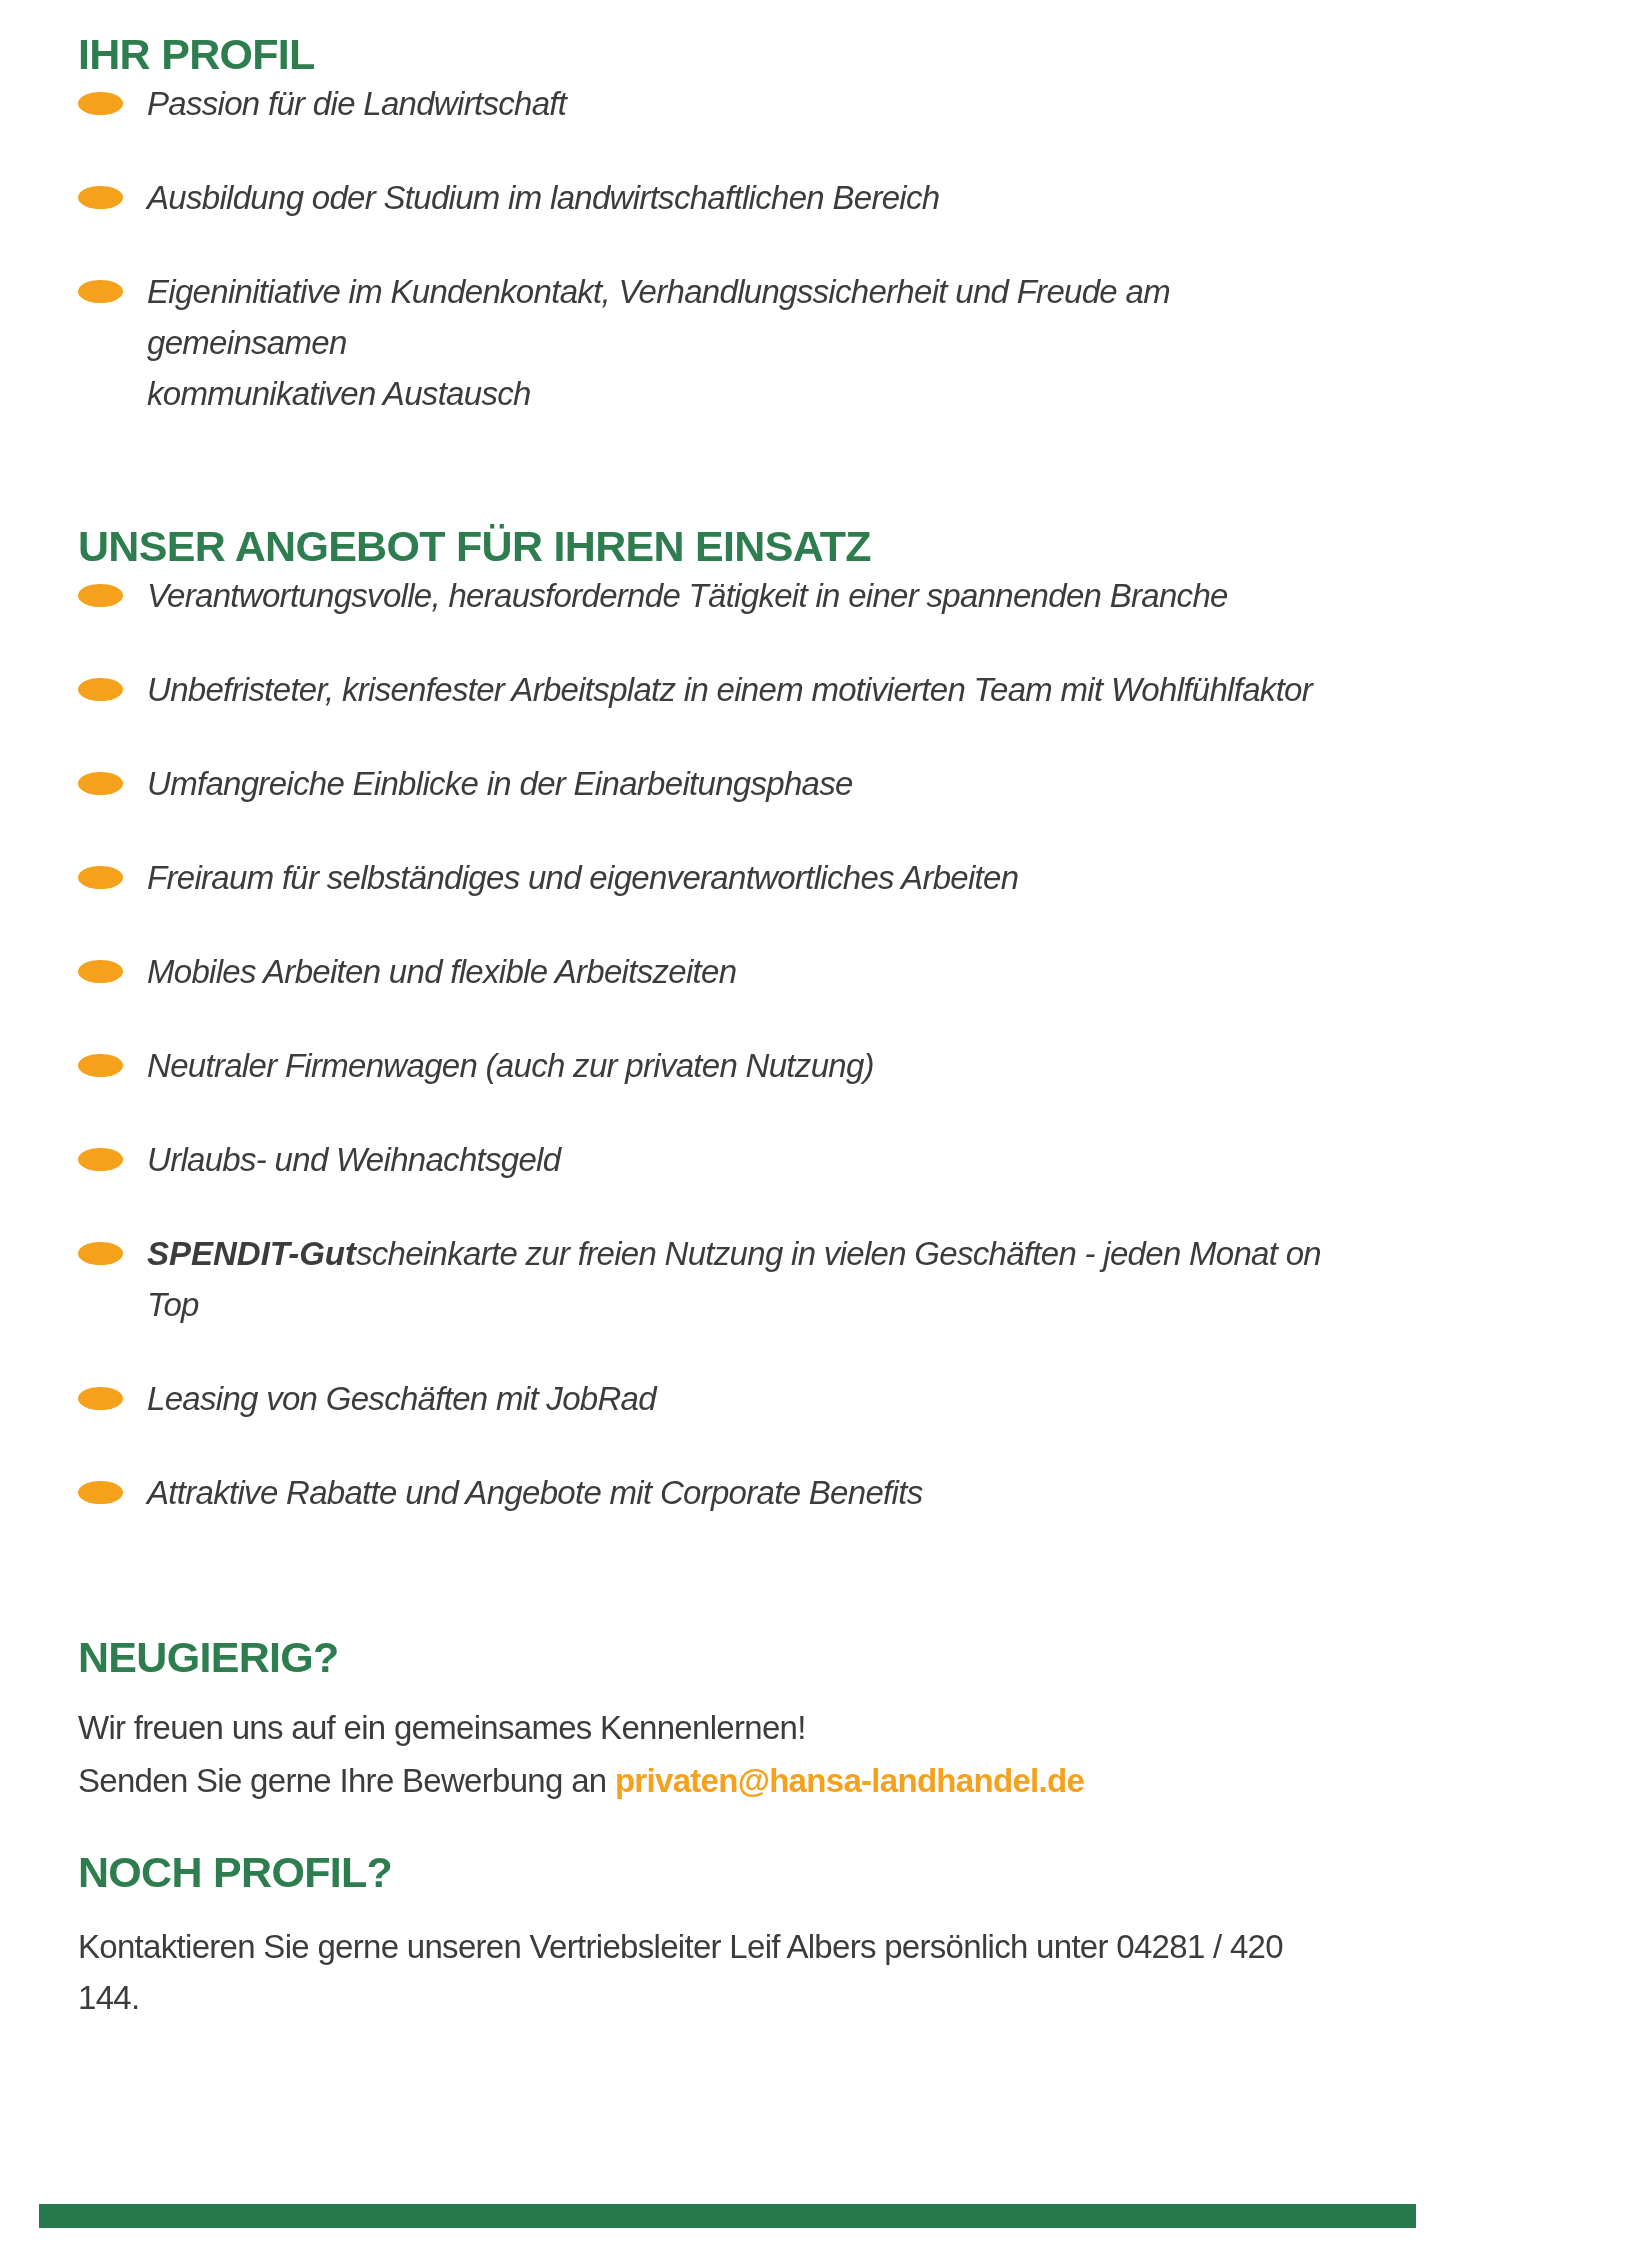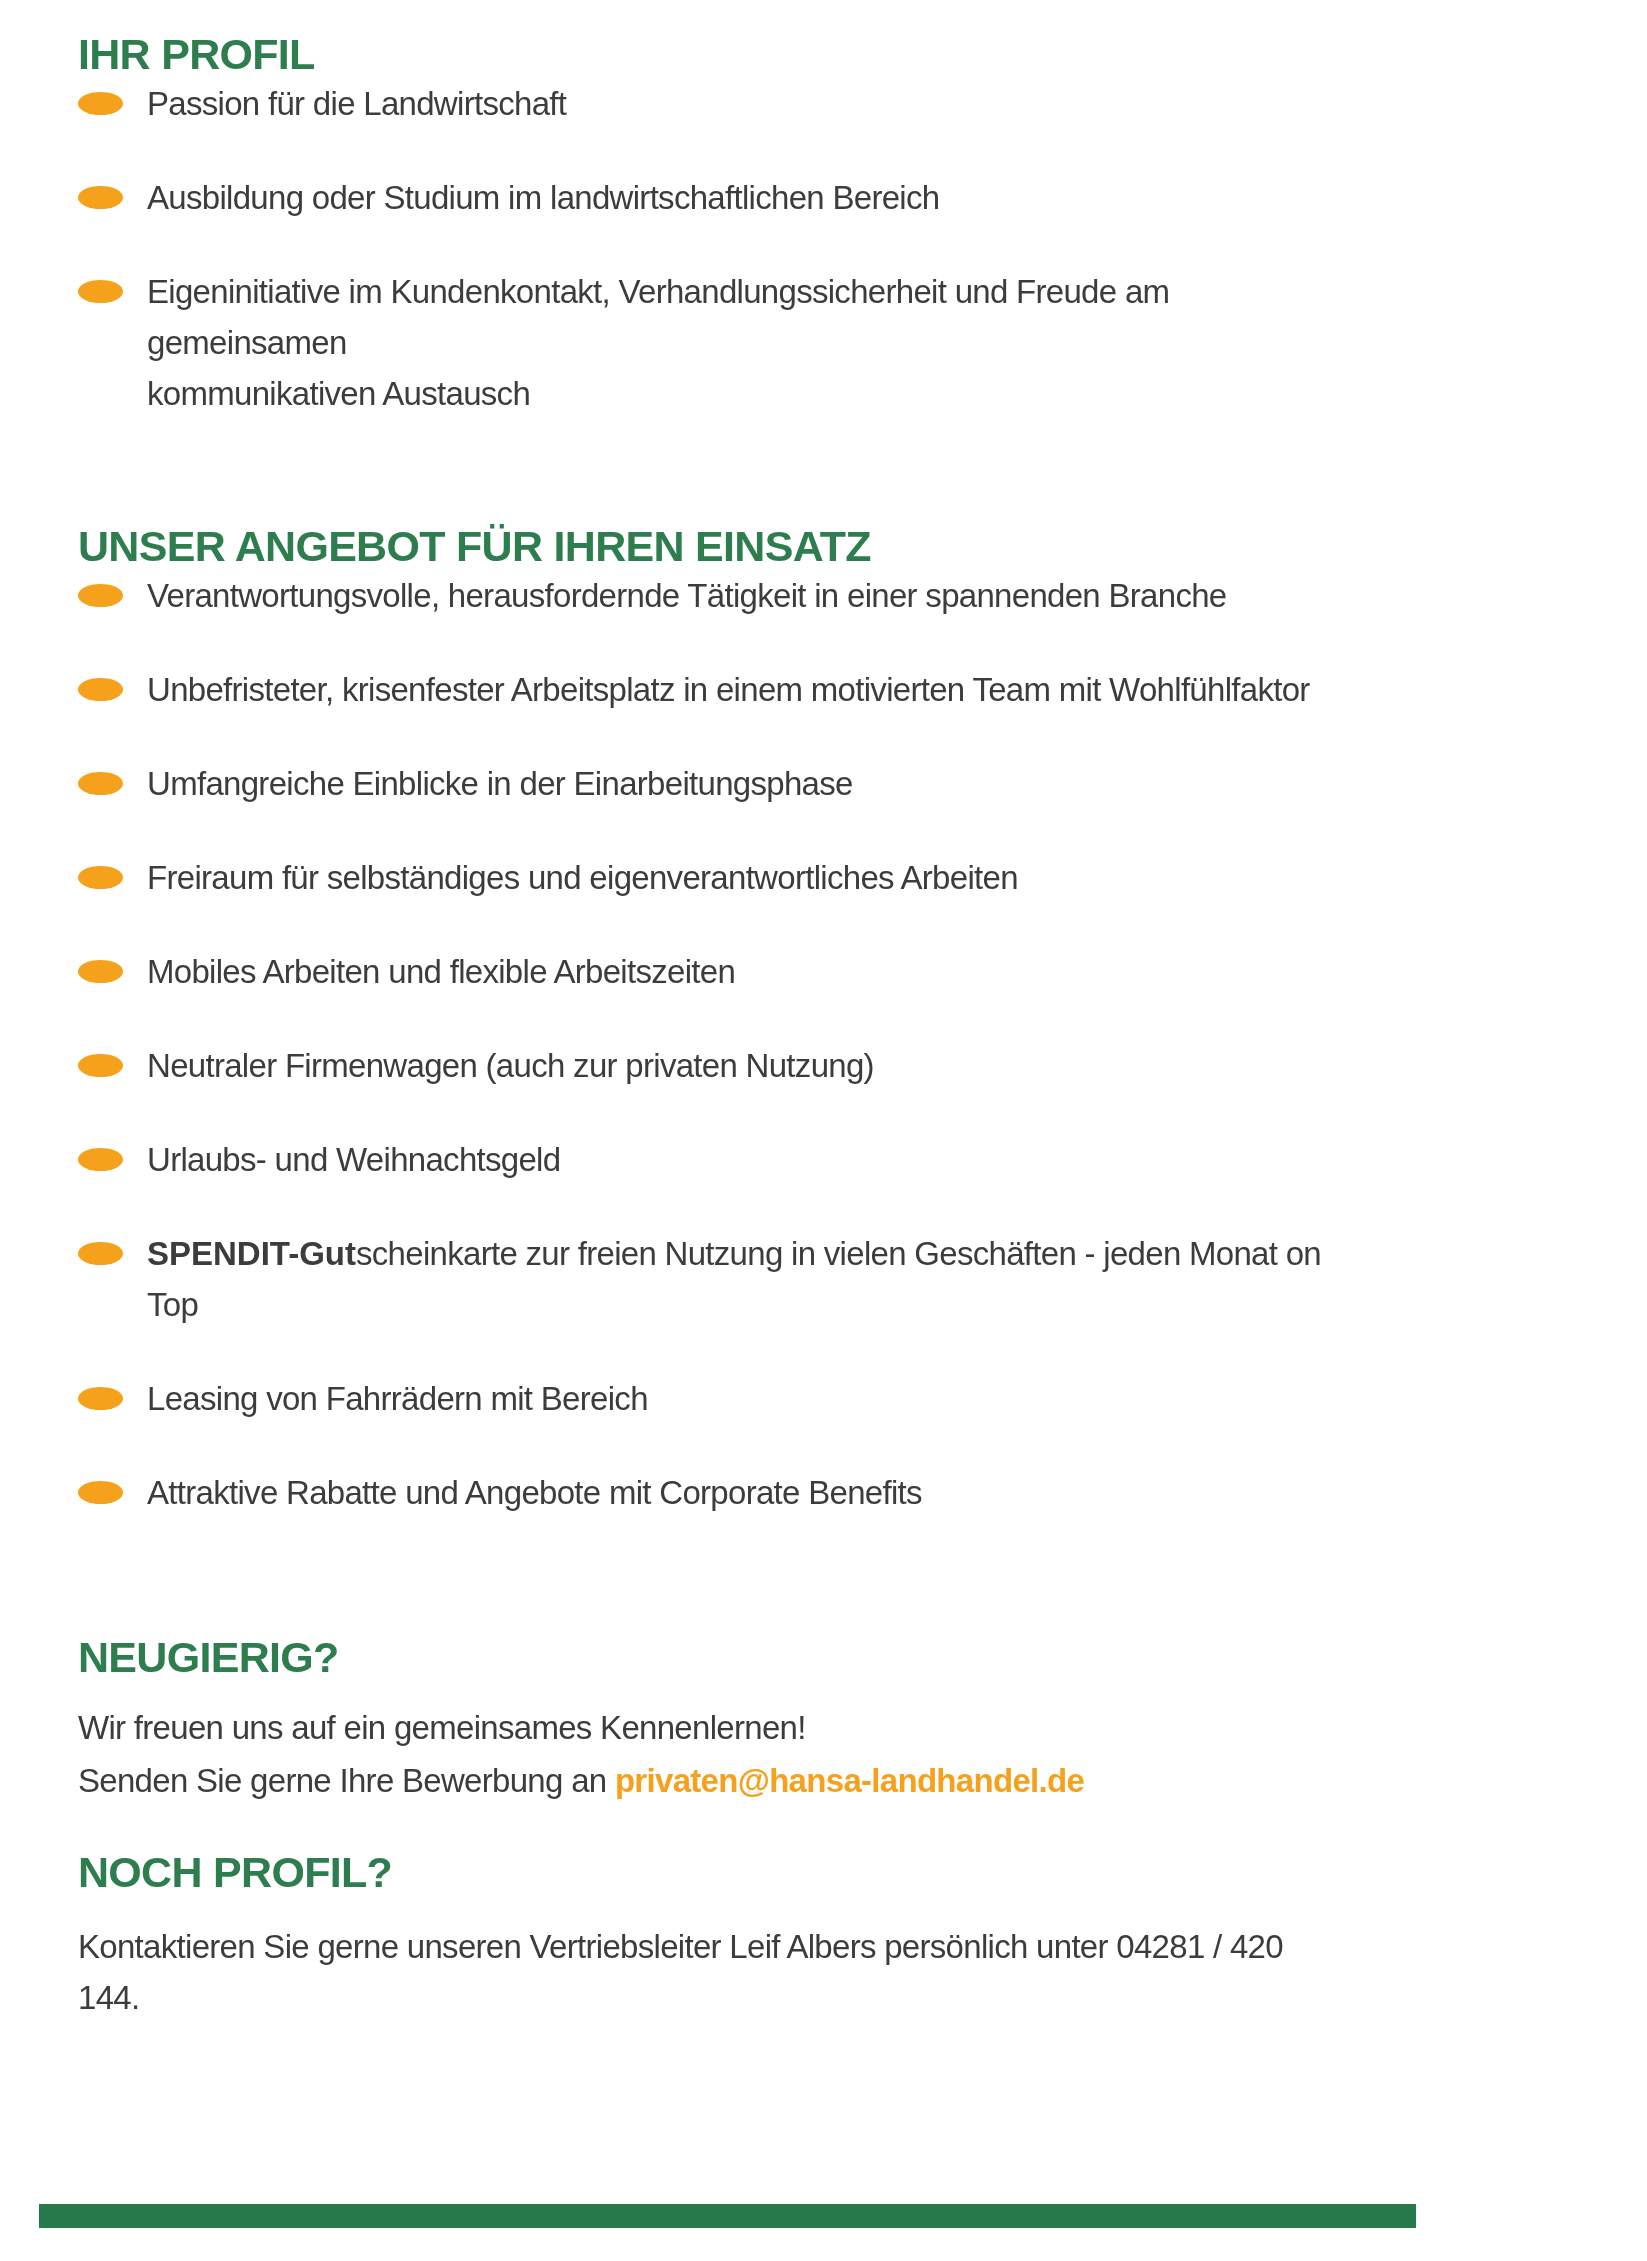--- a/index.html
+++ b/index.html
@@ -37,20 +37,21 @@
   .list-profil { margin-top: 41px; }
   .list-angebot { margin-top: 37px; }
   ul.bullets li {
     position: relative;
     padding-left: 69px;
     margin-bottom: 43px;
     font-size: 33px;
     line-height: 51px;
     letter-spacing: -0.7px;
     color: var(--body-text, #3c3c3c);
+    font-style: italic;
   }
   ul.bullets li:last-child { margin-bottom: 0; }
   ul.bullets li .text { white-space: pre-line; }
   .bullet {
     position: absolute;
     left: 0;
     top: 14px;
     width: 45px;
     height: 22.6px;
     border-radius: 50%;
@@ -136,21 +137,21 @@
         <li>
           <span class="bullet"></span>
           <span class="text">Urlaubs- und Weihnachtsgeld</span>
         </li>
         <li>
           <span class="bullet"></span>
           <span class="text"><span class="spendit-bold">SPENDIT-Gut</span><span>scheinkarte zur freien Nutzung in vielen Geschäften - jeden Monat on Top</span></span>
         </li>
         <li>
           <span class="bullet"></span>
-          <span class="text">Leasing von Fahrrädern mit Bereich</span>
+          <span class="text">Leasing von Geschäften mit JobRad</span>
         </li>
         <li>
           <span class="bullet"></span>
           <span class="text">Attraktive Rabatte und Angebote mit Corporate Benefits</span>
         </li>
       </ul>
     </section>
 
     <section>
       <h2 class="heading h-neugierig">NEUGIERIG?</h2>

